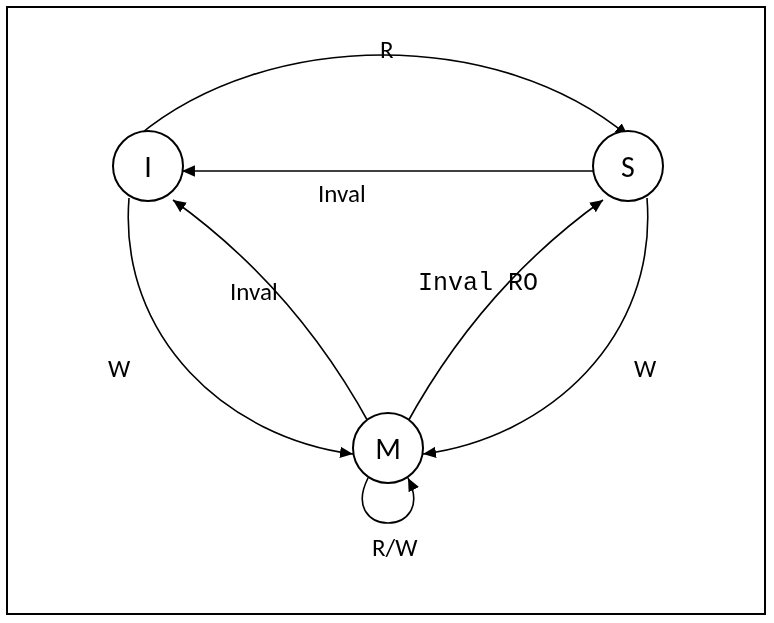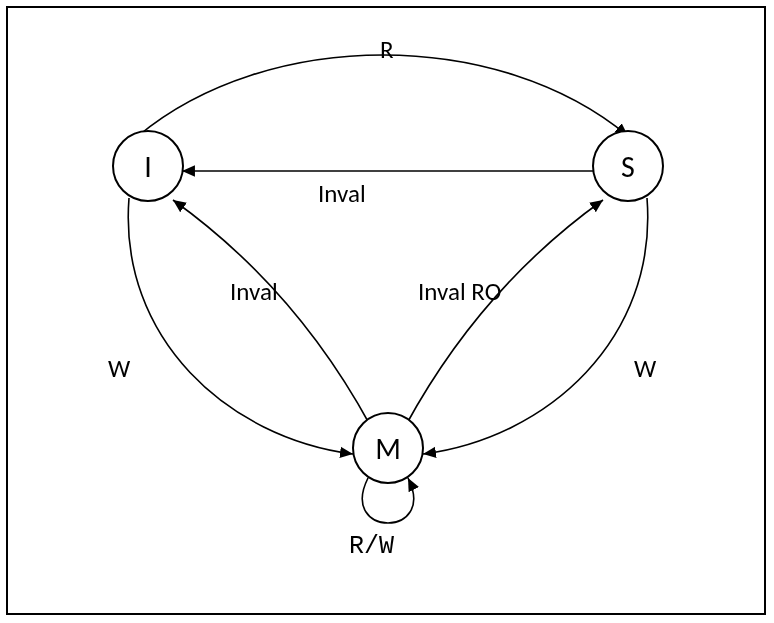--- a/index.html
+++ b/index.html
@@ -81,21 +81,21 @@
   <div class="node" style="left:344px; top:404px;">
     <span>M</span>
   </div>
 
   <div class="label" style="left:372px; top:26px;">R</div>
 
   <div class="label" style="left:310px; top:170px;">Inval</div>
 
   <div class="label" style="left:222px; top:268px;">Inval</div>
 
-  <div class="label" style="left:410px; top:268px;">Inval RO</div>
+  <div class="label" style="left:410px; top:261px;font-family:Liberation Mono, monospace;">Inval RO</div>
 
   <div class="label" style="left:100px; top:345px;">W</div>
 
   <div class="label" style="left:626px; top:345px;">W</div>
 
-  <div class="label" style="left:341px; top:524px;font-family:Liberation Mono, monospace;">R/W</div>
+  <div class="label" style="left:364px; top:524px;">R/W</div>
 
 </div>
 
 </body></html>

